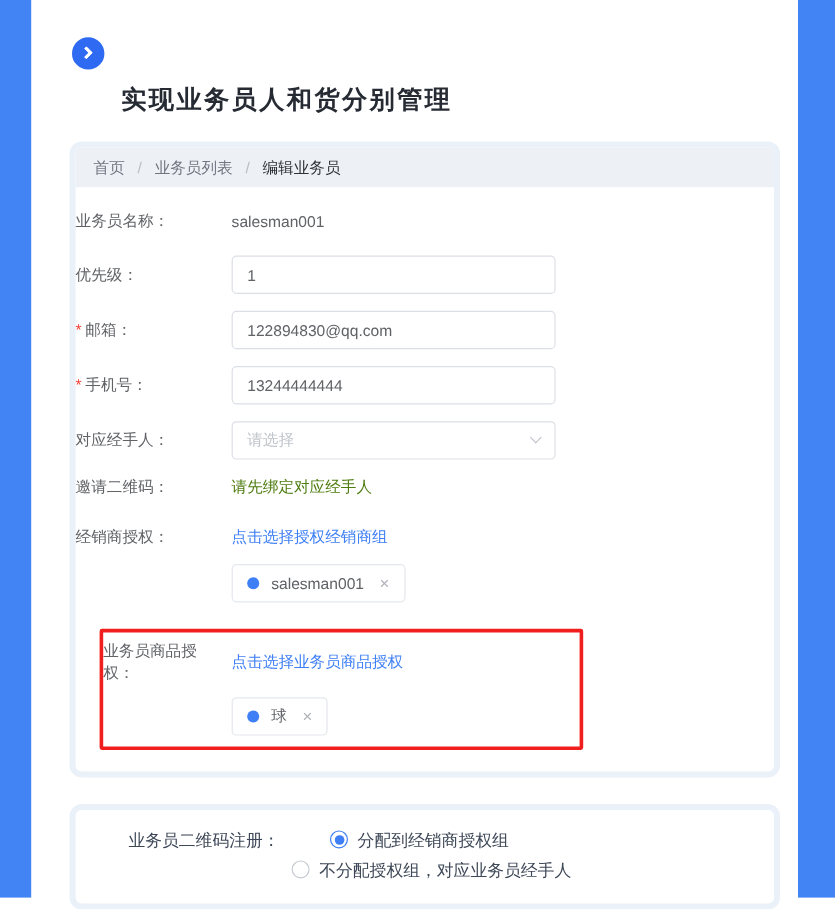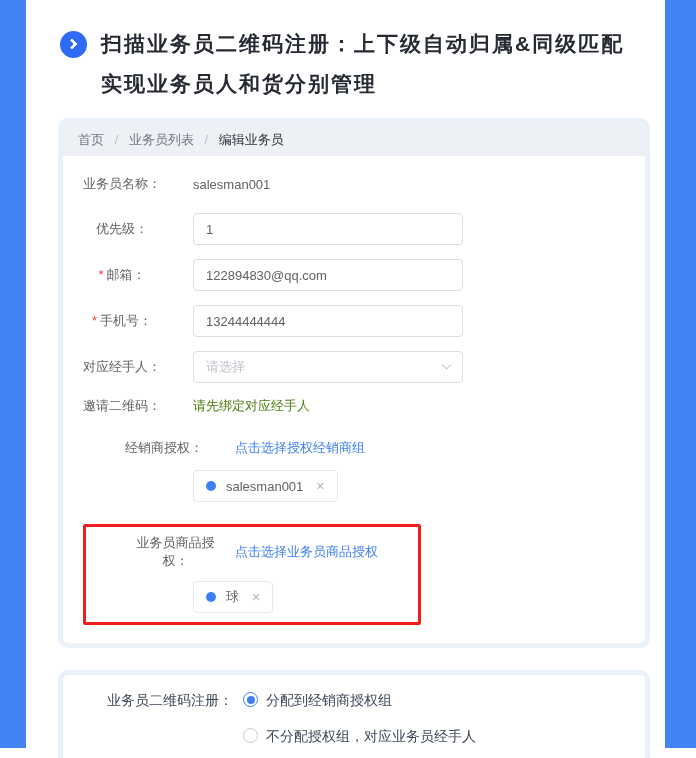--- a/index.html
+++ b/index.html
@@ -33,59 +33,59 @@
   .breadcrumb { background:#edf1f6; height:33px; line-height:33px;
                 padding-left:15px; font-size:13px; color:#707580;
                 border-radius:5px 5px 0 0; }
   .bc-link { color:#707580; cursor:pointer; }
   .bc-sep { margin:0 7px; color:#b8bdc6; }
   .bc-current { color:#2f3338; font-weight:normal; }
 
   
   .form { padding:15px 0 18px 0; font-size:13px; }
   .row { display:flex; align-items:center; }
-  .flabel { flex:0 0 auto; width:130px; text-align:center; padding-right:12px;
+  .flabel { flex:0 0 auto; width:130px; text-align:left; padding-right:12px;
             color:#606266; }
   .req { color:#f04134; margin-right:3px; }
   .fvalue { color:#606266; }
   .row.name-row { margin:4px 0 20px; }
   .finput { width:270px; height:32px; border:1px solid #dcdfe6; border-radius:4px;
             padding:0 12px; font-size:13px; color:#606266; outline:none;
             font-family:inherit; background:#fff; }
   .row.input-row { margin-bottom:14px; }
   .fselect { width:270px; height:32px; border:1px solid #dcdfe6; border-radius:4px;
              padding:0 12px; display:flex; align-items:center; cursor:pointer;
              background:#fff; }
   .fselect .ph { color:#c0c4cc; flex:1 1 auto; }
   .chevron { width:7px; height:7px; border-right:1.6px solid #c0c4cc;
              border-bottom:1.6px solid #c0c4cc; transform:rotate(45deg) translate(-2px,-2px); }
   .row.warn-row { margin:5px 0 24px; }
   .fwarning { color:#4d7c0f; font-weight:500; }
   .flink { color:#3e7ff5; text-decoration:none; cursor:pointer; }
-  .row.link-row { margin-bottom:13px;padding-left:42px; }
+  .row.link-row { margin-bottom:13px; }
   .tag { display:inline-flex; align-items:center; height:32px;
          border:1px solid #e4e7ed; border-radius:4px; padding:0 12px;
          background:#fff; }
   .dot { width:10px; height:10px; border-radius:50%; background:#3e7ff5;
          margin-right:10px; }
   .tag-label { color:#606266; }
   .tag-close { margin-left:13px; color:#aeb2b9; font-size:14px; cursor:pointer; }
   .row.tag-row { margin-bottom:22px; }
 
   
-  .red-box { margin-left:20px; width:338px; border:3px solid #f11e1e;
+  .red-box { margin-left:20px; width:403px; border:3px solid #f11e1e;
              border-radius:2px; padding:7px 0 9px; }
   .red-box .flabel { width:107px; }
   .red-box .row.link-row { margin-bottom:11px; }
   .red-box .row.tag-row { margin-bottom:0; }
 
   
   .bottom-card { margin-top:22px; padding:17px 0 18px 28px; font-size:14px; }
   .qr-row { display:flex; align-items:center; }
-  .qr-row.first { margin-bottom:18px; }
+  .qr-row.first { margin-bottom:7px;gap:32px; }
   .qlabel { flex:0 0 auto; width:142px; text-align:right; color:#3d4757; }
   .radio-line { display:flex; align-items:flex-start; margin-left:10px; cursor:pointer; }
   .radio { width:15px; height:15px; border-radius:50%; border:1px solid #c6cad2;
            background:#fff; position:relative; flex:0 0 auto; }
   .radio.checked { border:1.5px solid #3e7ff5; }
   .radio.checked::after { content:''; position:absolute; left:2.5px; top:2.5px;
            right:2.5px; bottom:2.5px; border-radius:50%; background:#3e7ff5; }
   .rlabel { margin-left:8px; color:#3d4757; }
 </style>
 </head>
@@ -95,21 +95,21 @@
   <div class="accent-bar left"></div>
   <div class="accent-bar right"></div>
 
   <div class="content">
 
     <div class="header">
       <span class="hicon">
           <i class="chev"></i>
         </span>
       <h1 class="title">
-        <span>扫描业务员二维码注册：上下级自动归属&amp;同级匹配</span><br>
+        <br>
         <span>实现业务员人和货分别管理</span>
       </h1>
     </div>
 
     <div class="card main-card">
 
       <div class="breadcrumb">
         <span class="bc-link">首页</span>
         <span class="bc-sep">/</span>
         <span class="bc-link">业务员列表</span>

